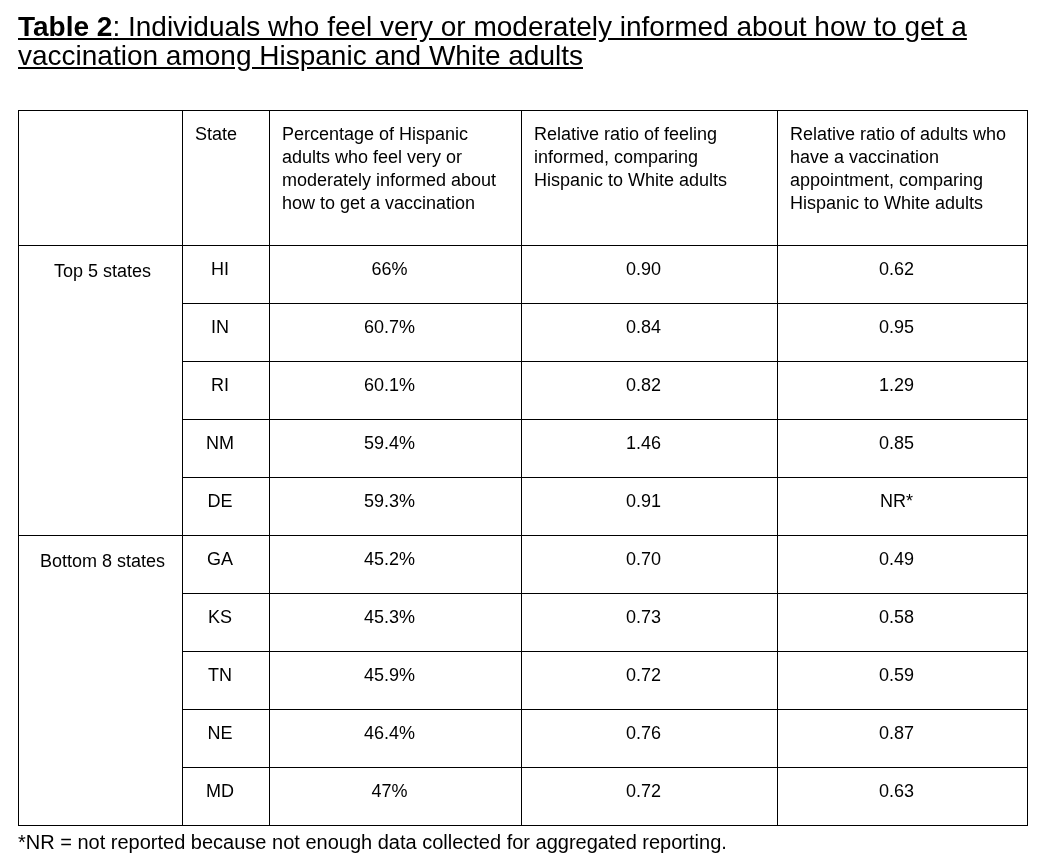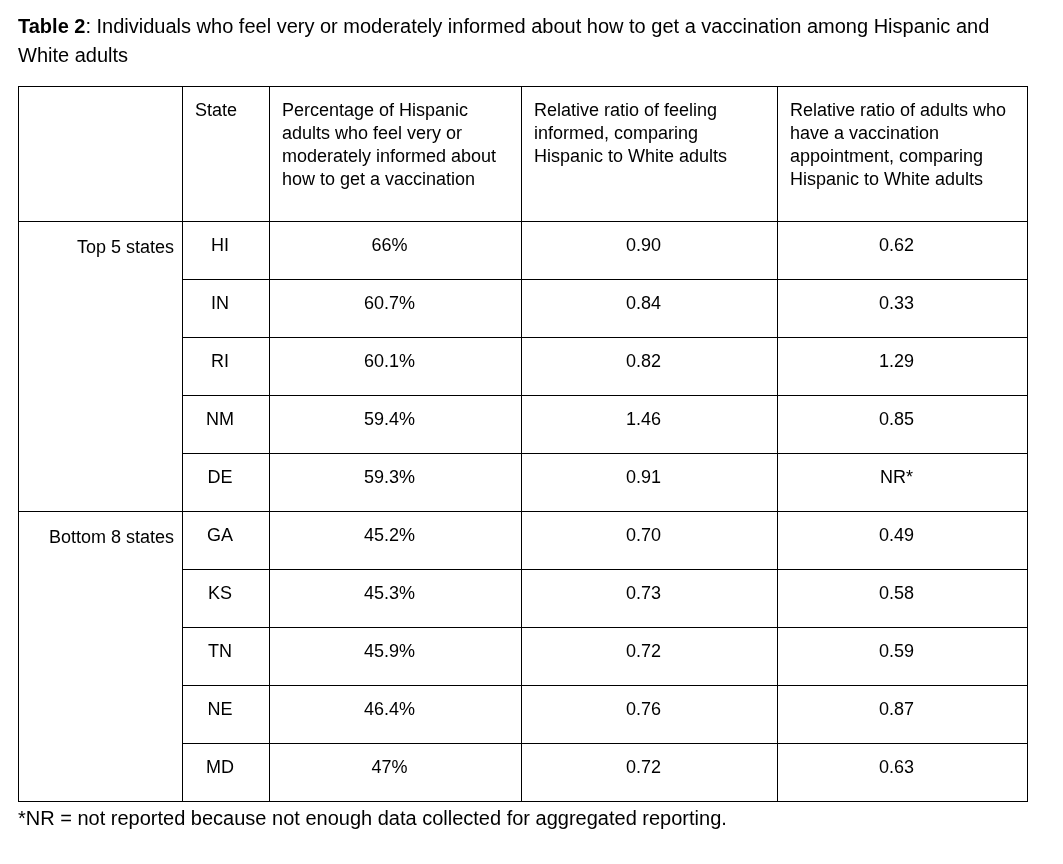--- a/index.html
+++ b/index.html
@@ -5,25 +5,26 @@
   * { box-sizing: border-box; margin: 0; padding: 0; }
   html, body {
     width: 1063px;
     background: #ffffff;
     color: #000000;
     font-family: "Liberation Sans", "DejaVu Sans", sans-serif;
   }
   body { padding: 12px 18px 20px 18px; }
 
   .doc-title {
-    font-size: 20px;
+    font-size: 28px;
     line-height: 29px;
     font-weight: 400;
-    margin-bottom: 16px;
+    margin-bottom: 40px;
     max-width: 990px;
+    text-decoration: underline;
   }
   .doc-title .title-bold { font-weight: 700; }
 
   table.data-table {
     border-collapse: collapse;
     table-layout: fixed;
     width: 1009px;
   }
   .data-table th, .data-table td {
     border: 1.5px solid #000000;
@@ -33,21 +34,21 @@
     font-weight: 400;
     background: #ffffff;
   }
   .data-table th {
     text-align: left;
     padding: 12px 12px 18px 12px;
     height: 135px;
   }
   .data-table td { height: 58px; padding-top: 12px; }
   td.group-cell {
-    text-align: right;
+    text-align: center;
     padding-left: 12px;
     padding-right: 8px;
     padding-top: 14px;
   }
   td.value-cell { text-align: center; padding-left: 4px; padding-right: 16px; }
 
   .footnote {
     margin-top: 3px;
     font-size: 20px;
     line-height: 26px;
@@ -82,21 +83,21 @@
       <td class="group-cell" rowspan="5">Top 5 states</td>
       <td class="value-cell">HI</td>
       <td class="value-cell">66%</td>
       <td class="value-cell">0.90</td>
       <td class="value-cell">0.62</td>
     </tr>
     <tr>
       <td class="value-cell">IN</td>
       <td class="value-cell">60.7%</td>
       <td class="value-cell">0.84</td>
-      <td class="value-cell">0.33</td>
+      <td class="value-cell">0.95</td>
     </tr>
     <tr>
       <td class="value-cell">RI</td>
       <td class="value-cell">60.1%</td>
       <td class="value-cell">0.82</td>
       <td class="value-cell">1.29</td>
     </tr>
     <tr>
       <td class="value-cell">NM</td>
       <td class="value-cell">59.4%</td>

